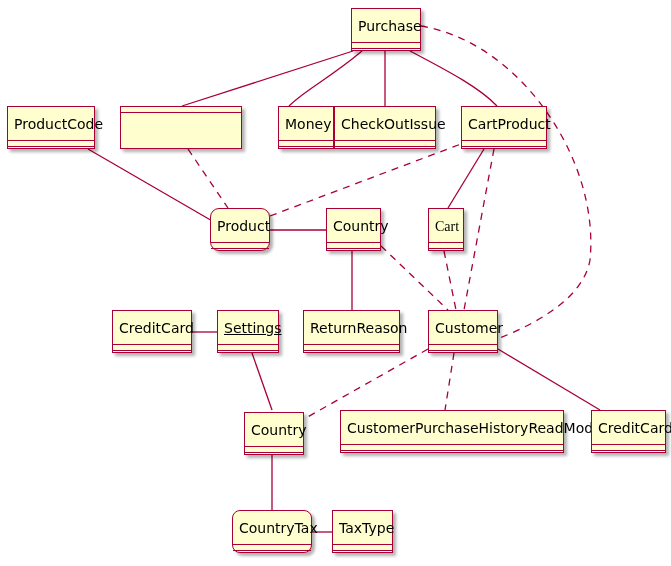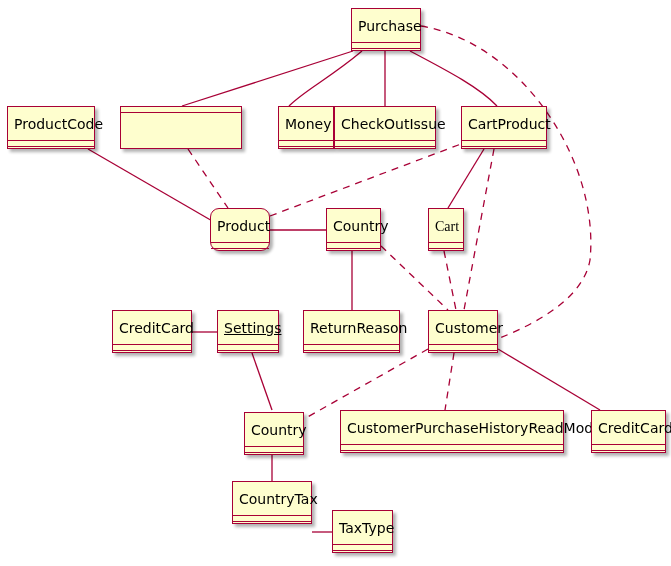--- a/index.html
+++ b/index.html
@@ -151,21 +151,21 @@
       <div class="uml-class" style="left: 340px; top: 410px; width: 224px; height: 43px;">
         <div class="uml-title">CustomerPurchaseHistoryReadModel</div>
         <div class="uml-compartment divider"></div>
         <div class="uml-compartment"></div>
       </div>
       <div class="uml-class" style="left: 591px; top: 410px; width: 75px; height: 43px;">
         <div class="uml-title">CreditCard</div>
         <div class="uml-compartment divider"></div>
         <div class="uml-compartment"></div>
       </div>
-      <div class="uml-class" style="left: 232px; top: 481px; width: 80px; height: 43px;">
+      <div class="uml-class" style="left: 232px; top: 510px; width: 80px; height: 43px; border-radius: 8px;">
         <div class="uml-title">CountryTax</div>
         <div class="uml-compartment divider"></div>
         <div class="uml-compartment"></div>
       </div>
       <div class="uml-class" style="left: 332px; top: 510px; width: 61px; height: 43px;">
         <div class="uml-title">TaxType</div>
         <div class="uml-compartment divider"></div>
         <div class="uml-compartment"></div>
       </div>
     </div>

